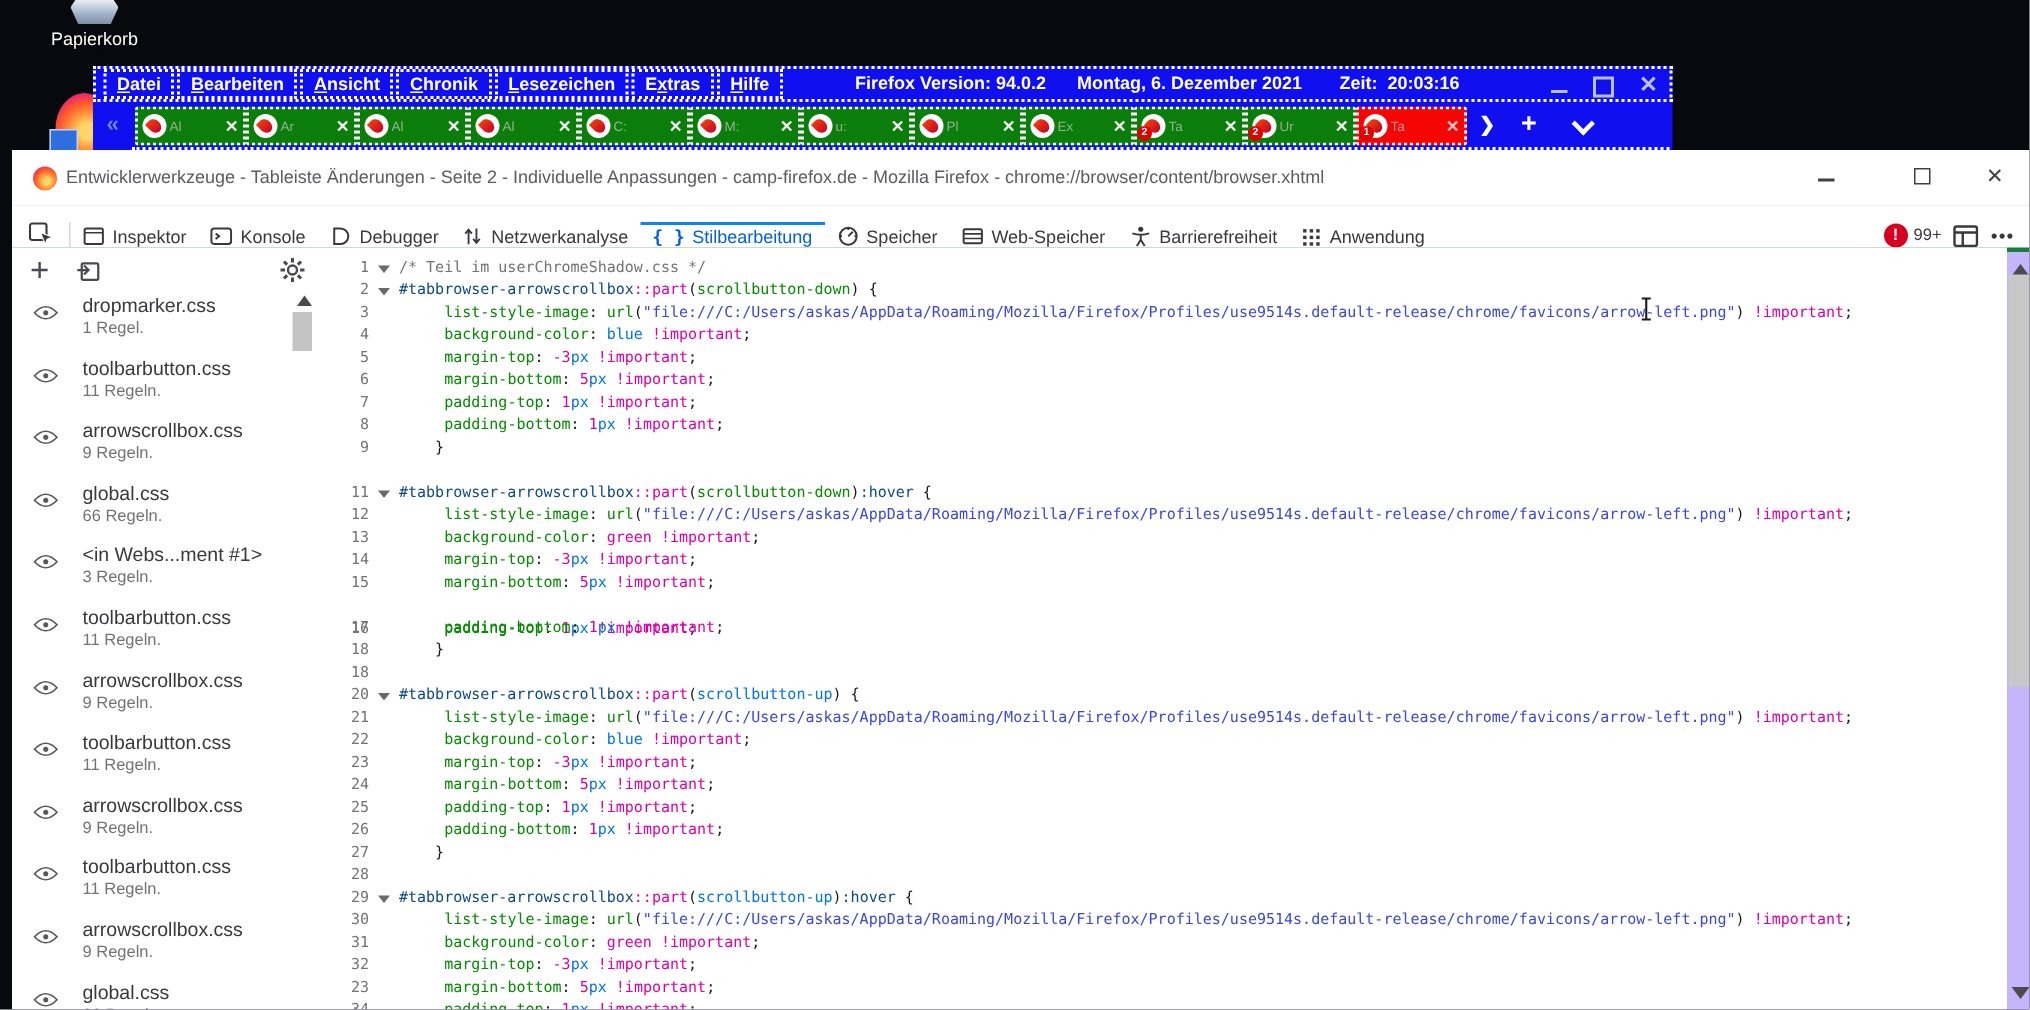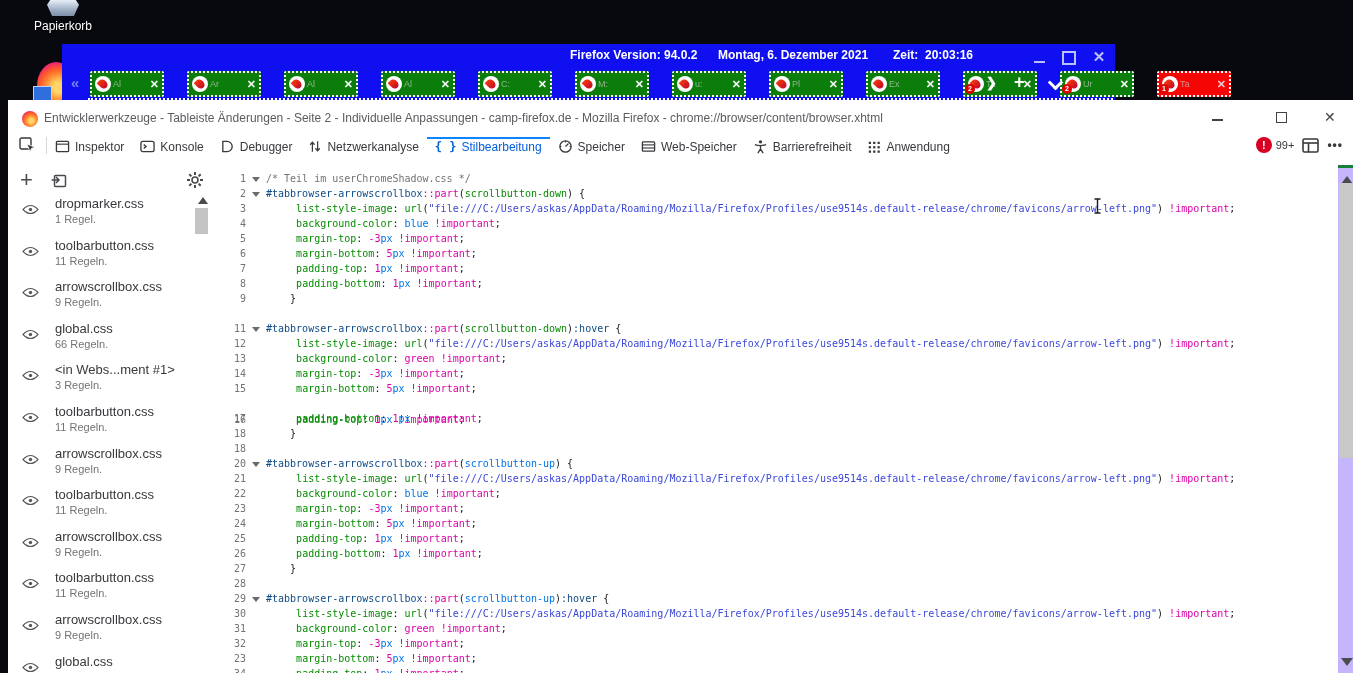--- a/index.html
+++ b/index.html
@@ -25,21 +25,21 @@
     font-weight:600;line-height:16px;white-space:nowrap;}
   .menu-item u{text-decoration:underline;}
   .bar-info{position:absolute;top:4px;color:#fff;font-size:12px;font-weight:600;white-space:pre;}
   #info-version{left:508px;} #info-date{left:656px;} #info-time{left:831px;}
   .win-ctl-blue{position:absolute;top:5px;width:22px;height:16px;color:#b7c0fa;text-align:center;}
   #ffwin-min{left:966px;} #ffwin-min b{display:inline-block;width:11px;height:2px;background:#b7c0fa;margin-top:11px;}
   #ffwin-max{left:996px;} #ffwin-max b{display:inline-block;width:10px;height:10px;border:2px solid #b7c0fa;margin-top:2px;}
   #ffwin-close{left:1026px;font-size:15px;font-weight:700;line-height:16px;}
   #tabs-bottom-dots{position:absolute;left:26px;right:2px;bottom:0px;height:0;border-top:2px dotted #fff;}
   #tab-scroll-left{position:absolute;left:9px;top:30px;color:#7583ea;font-size:15px;font-weight:700;}
-  #tabstrip{position:absolute;left:28px;top:27px;height:28px;display:flex;gap:23px;}
+  #tabstrip{position:absolute;left:28px;top:27px;height:28px;display:flex;gap:0;}
   .fftab{width:64px;height:22px;background:#0a7d0a;border:2px dotted #fff;border-radius:2px;
     display:flex;align-items:center;padding:0 3px;position:relative;flex:none;}
   .fftab.active{background:#f60505;}
   .flamewrap{width:16px;height:16px;border-radius:50%;background:#fff;position:relative;flex:none;}
   .flame{position:absolute;left:4px;top:3px;width:8px;height:10px;background:linear-gradient(#f4380d,#c00b2a);
     border-radius:0 50% 50% 50%;transform:rotate(-45deg);}
   .tab-badge{position:absolute;left:-3px;bottom:-2px;width:10px;height:10px;border-radius:50%;
     background:#e00000;color:#fff;font-size:7px;font-weight:700;text-align:center;line-height:10px;}
   .fftab .tlabel{flex:1;font-size:9px;color:#93b493;margin:0 2px;overflow:hidden;white-space:nowrap;}
   .fftab.active .tlabel{color:#d09090;}
@@ -56,21 +56,21 @@
   #dt-titlebar{position:absolute;left:0;top:0;right:0;height:37px;background:#fff;}
   #dt-title-icon{position:absolute;left:14px;top:11px;width:16px;height:16px;border-radius:50%;
     background:radial-gradient(circle at 58% 62%,#ffd567 0 16%,#ff9a3c 34%,#ff5a28 58%,#e3158a 85%,#a5008f 100%);}
   #dt-title{position:absolute;left:36px;top:11px;font-size:12px;color:#5b5b60;white-space:nowrap;}
   .win-ctl{position:absolute;top:10px;color:#404045;}
   #dt-min{left:1204px;width:12px;height:14px;} #dt-min b{display:block;width:11px;height:1.5px;background:#404045;margin-top:9px;}
   #dt-max{left:1268px;} #dt-max b{display:block;width:9px;height:9px;border:1.5px solid #404045;margin-top:2px;}
   #dt-close{left:1316px;font-size:14px;line-height:14px;}
 
   #dt-toolbar{position:absolute;left:0;top:37px;right:0;height:28px;border-bottom:3px solid #15803d;
-    display:flex;align-items:flex-start;background:#fff;}
+    display:flex;align-items:flex-end;background:#fff;}
   #picker-btn{width:38px;display:flex;align-items:center;justify-content:center;border-right:1px solid #d7d7db;}
   .dtab{display:flex;align-items:center;gap:5px;padding:0 8px;font-size:12px;color:#38383d;
     border-top:2px solid transparent;white-space:nowrap;}
   .dtab.active{color:#0060df;border-top-color:#0a84ff;}
   .dtab svg{display:block;}
   .braces{font-family:"DejaVu Sans Mono",monospace;font-size:12px;font-weight:700;color:#38383d;}
   .dtab.active .braces{color:#0060df;}
   #dt-toolbar-right{margin-left:auto;display:flex;align-items:center;gap:8px;padding-right:10px;}
   #error-badge{width:16px;height:16px;border-radius:50%;background:#d70022;color:#fff;font-size:11px;
     font-weight:700;text-align:center;line-height:16px;}
@@ -115,20 +115,29 @@
 </style>
 </head>
 <body>
 
 <div class="abs" id="trash-icon"></div>
 <div class="abs" id="trash-label">Papierkorb</div>
 <div class="abs" id="ff-desktop-icon"></div>
 <div class="abs" id="ff-shortcut"></div>
 
 <div class="abs" id="ffwin">
+  <div id="menubar">
+      <span class="menu-item"><u>D</u>atei</span>
+      <span class="menu-item"><u>B</u>earbeiten</span>
+      <span class="menu-item"><u>A</u>nsicht</span>
+      <span class="menu-item"><u>C</u>hronik</span>
+      <span class="menu-item"><u>L</u>esezeichen</span>
+      <span class="menu-item">E<u>x</u>tras</span>
+      <span class="menu-item"><u>H</u>ilfe</span>
+    </div>
   <span class="bar-info" id="info-version">Firefox Version: 94.0.2</span>
   <span class="bar-info" id="info-date">Montag, 6. Dezember 2021</span>
   <span class="bar-info" id="info-time">Zeit:  20:03:16</span>
   <span class="win-ctl-blue" id="ffwin-min"><b></b></span>
   <span class="win-ctl-blue" id="ffwin-max"><b></b></span>
   <span class="win-ctl-blue" id="ffwin-close">✕</span>
   <span id="tab-scroll-left">«</span>
   <div id="tabstrip">
       <div class="fftab">
         <span class="flamewrap">

